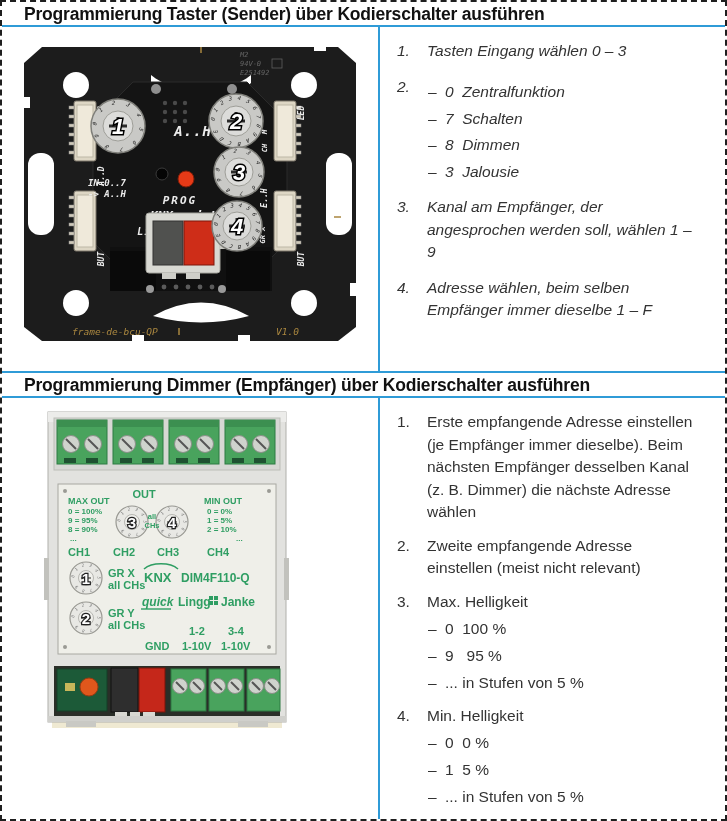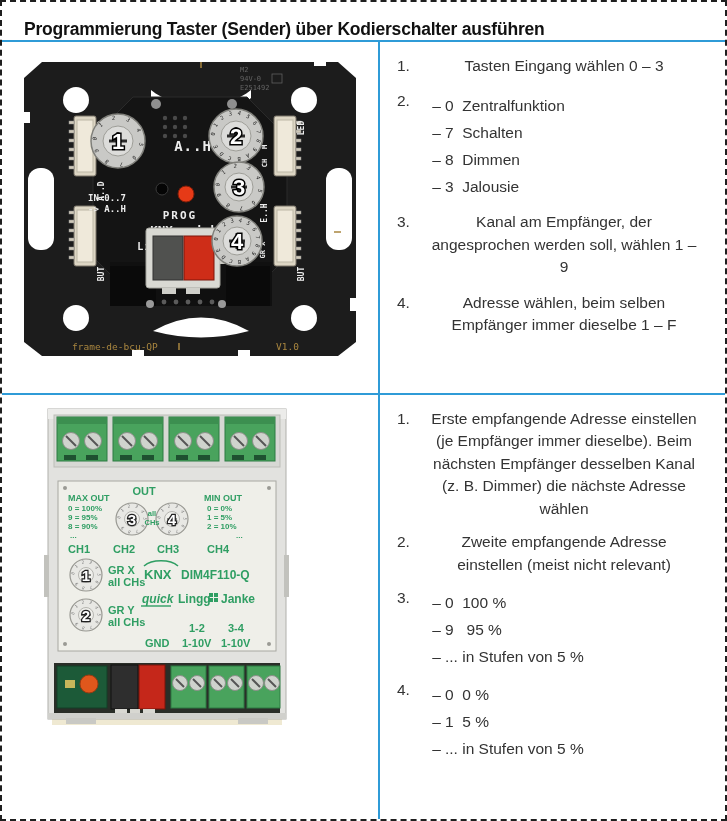--- a/index.html
+++ b/index.html
@@ -10,31 +10,31 @@
     display:flex;flex-direction:column;overflow:hidden;
   }
   .sec-title{
     height:38px;box-sizing:content-box;border-bottom:2px solid #2f9bd7;
     display:flex;align-items:flex-end;padding-left:22px;
   }
   .sec-title h1{
     margin:0;font-size:17.5px;font-weight:bold;color:#111;letter-spacing:-0.2px;
   }
   .sec-content{display:flex;}
-  .sec-content.first{height:351px;border-bottom:2px solid #2f9bd7;}
+  .sec-content.first{height:351px;border-bottom:2px solid #2f9bd7;font-style:italic;}
   .sec-content.second{flex:1;}
   .figure{width:378px;box-sizing:border-box;border-right:2px solid #2f9bd7;flex:none;}
   .figure.f1 svg{margin:8px 0 0 12px;}
   .figure.f2 svg{margin:12px 0 0 42px;}
   .instructions{flex:1;padding:13px 10px 0 17px;}
   ol.steps{list-style:none;margin:0;padding:0;font-size:15.5px;line-height:1.45;color:#333;}
   ol.steps>li{display:flex;margin-bottom:13px;}
   .sec-content.second ol.steps>li{margin-bottom:11px;}
   .step-num{flex:none;width:30px;}
-  .step-body{flex:1;padding-right:14px;text-align:center;}
+  .step-body{flex:1;padding-right:14px;}
   .sub{display:flex;margin-top:6px;line-height:1.35;}
   .sub-dash{flex:none;width:17px;padding-left:1px;}
   .sub-text{white-space:pre-wrap;}
   
   .d1t{fill:#ececec;font-family:"DejaVu Sans Mono",monospace;font-weight:bold;}
   .d1gold{fill:#a9863f;font-family:"DejaVu Sans Mono",monospace;font-size:9.5px;}
   .d1tiny{fill:#646464;font-family:"DejaVu Sans Mono",monospace;font-size:7px;}
   .ringtxt{fill:#1e1e1e;font-family:"DejaVu Sans Mono",monospace;font-size:5.5px;}
   .bignum{fill:#fff;stroke:#000;stroke-width:3px;paint-order:stroke;
           font-family:"Liberation Sans",sans-serif;font-weight:bold;font-size:22px;text-anchor:middle;}
@@ -260,20 +260,23 @@
           <span class="step-body">Kanal am Empfänger, der angesprochen werden soll, wählen 1 – 9</span>
         </li>
         <li>
           <span class="step-num">4.</span>
           <span class="step-body">Adresse wählen, beim selben Empfänger immer dieselbe 1 – F</span>
         </li>
       </ol>
     </div>
   </div>
 
+  <div class="sec-title">
+    <h1>Programmierung Dimmer (Empfänger) über Kodierschalter ausführen</h1>
+  </div>
 
   <div class="sec-content second">
     <div class="figure f2">
       <svg width="245" height="320" viewBox="0 0 245 320">
 
         <rect x="8" y="311" width="230" height="7" fill="#efe9d2"></rect>
         <rect x="4" y="2" width="238" height="310" fill="#e2e2df" stroke="#b0b0ab"></rect>
         <rect x="4" y="2" width="238" height="10" fill="#ececea"></rect>
         <rect x="0" y="148" width="5" height="42" fill="#c2c2bd"></rect>
         <rect x="240" y="148" width="5" height="42" fill="#c2c2bd"></rect>
@@ -455,37 +458,39 @@
           <span class="step-num">1.</span>
           <span class="step-body">Erste empfangende Adresse einstellen (je Empfänger immer dieselbe). Beim nächsten Empfänger desselben Kanal (z. B. Dimmer) die nächste Adresse wählen</span>
         </li>
         <li>
           <span class="step-num">2.</span>
           <span class="step-body">Zweite empfangende Adresse einstellen (meist nicht relevant)</span>
         </li>
         <li>
           <span class="step-num">3.</span>
           <div class="step-body">
+            <div>Max. Helligkeit</div>
             <div class="sub">
                 <span class="sub-dash">–</span>
                 <span class="sub-text">0  100 %</span>
               </div>
             <div class="sub">
                 <span class="sub-dash">–</span>
                 <span class="sub-text">9   95 %</span>
               </div>
             <div class="sub">
                 <span class="sub-dash">–</span>
                 <span class="sub-text">... in Stufen von 5 %</span>
               </div>
           </div>
         </li>
         <li>
           <span class="step-num">4.</span>
           <div class="step-body">
+            <div>Min. Helligkeit</div>
             <div class="sub">
                 <span class="sub-dash">–</span>
                 <span class="sub-text">0  0 %</span>
               </div>
             <div class="sub">
                 <span class="sub-dash">–</span>
                 <span class="sub-text">1  5 %</span>
               </div>
             <div class="sub">
                 <span class="sub-dash">–</span>

